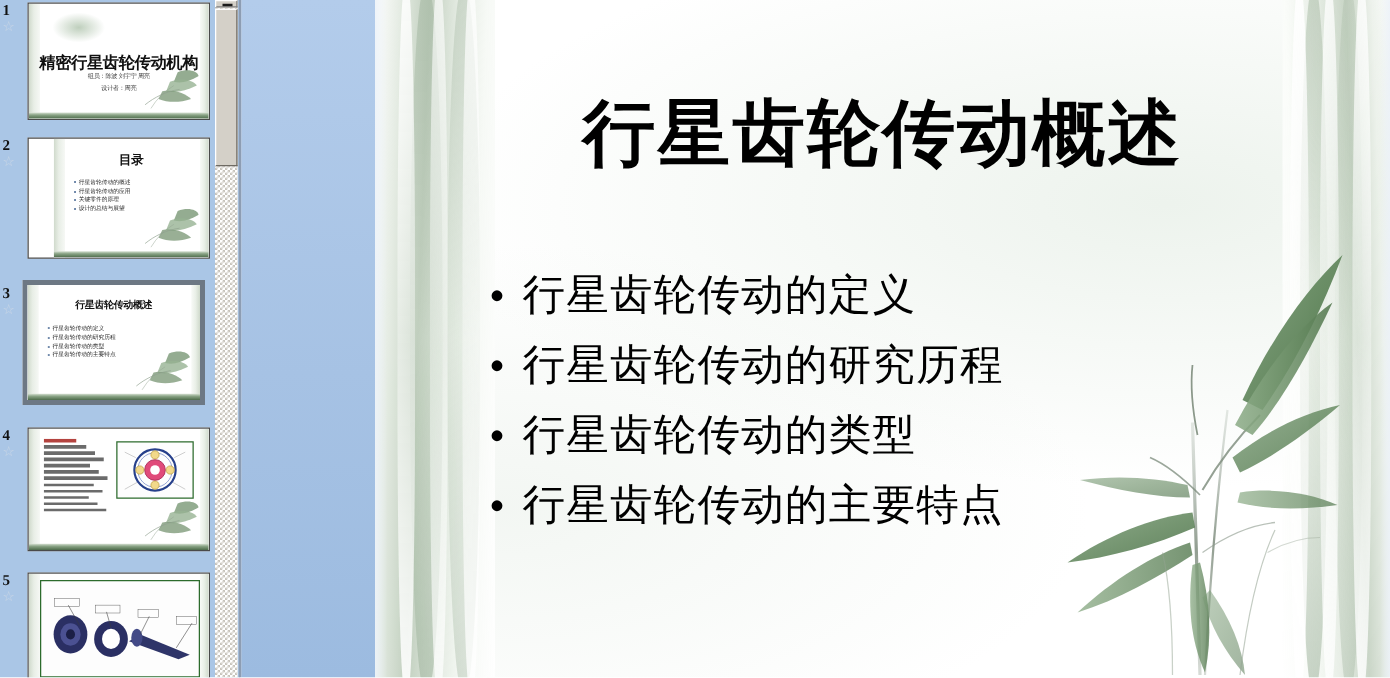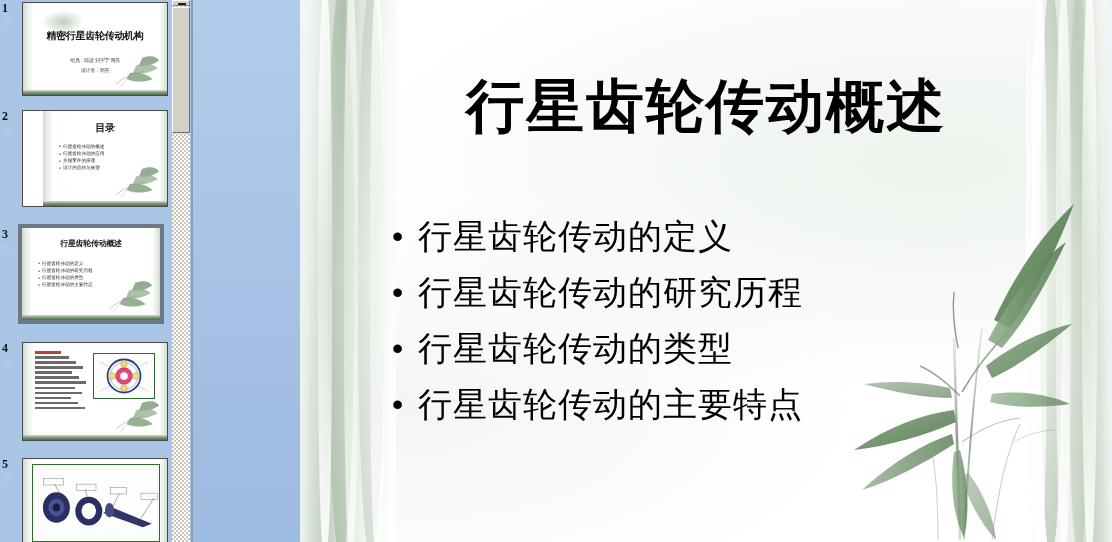--- a/index.html
+++ b/index.html
@@ -248,21 +248,21 @@
 
   <div id="thumb-pane">
       <div class="thumb-row" style="top: 2px;">
         <div class="thumb-num">1</div>
         <div class="thumb-star">☆</div>
         <div class="thumb-frame" style="height: 94px;">
           <div class="mini">
             <div class="mini-bandL"></div>
             <div class="mini-bandR"></div>
             <div class="mini-bottom"></div>
-            <div class="mini-title" style="top: 26px; font-size: 10px;">精密行星齿轮传动机构</div>
+            <div class="mini-title" style="top: 38px; font-size: 13px;">精密行星齿轮传动机构</div>
             <div class="mini-title" style="top: 54px; font-size: 5px; font-weight: normal; color: rgb(68, 68, 68);">组员：陈波  刘宇宁  周亮</div>
             <div class="mini-title" style="top: 64px; font-size: 5px; font-weight: normal; color: rgb(68, 68, 68);">设计者：周亮</div>
             <div style="position:absolute;left:10px;top:2px;width:60px;height:34px;opacity:.55;background:radial-gradient(closest-side,#8aa886,transparent 70%);"></div>
             <svg class="mini-leaf" viewBox="0 0 60 44">
               <path d="M38,6 C48,2 58,4 60,10 C50,16 42,18 34,16 Z" fill="#6b8d67" opacity=".85"></path>
               <path d="M30,16 C42,12 54,14 58,20 C46,26 36,28 26,26 Z" fill="#86a681" opacity=".8"></path>
               <path d="M22,26 C34,24 46,28 52,34 C40,38 28,38 18,34 Z" fill="#5f8159" opacity=".75"></path>
               <path d="M4,40 C14,32 26,26 40,24" stroke="#7e917c" stroke-width="1" fill="none" opacity=".7"></path>
               <path d="M10,44 C16,34 24,26 34,20" stroke="#7e917c" stroke-width=".8" fill="none" opacity=".6"></path>
             </svg>

